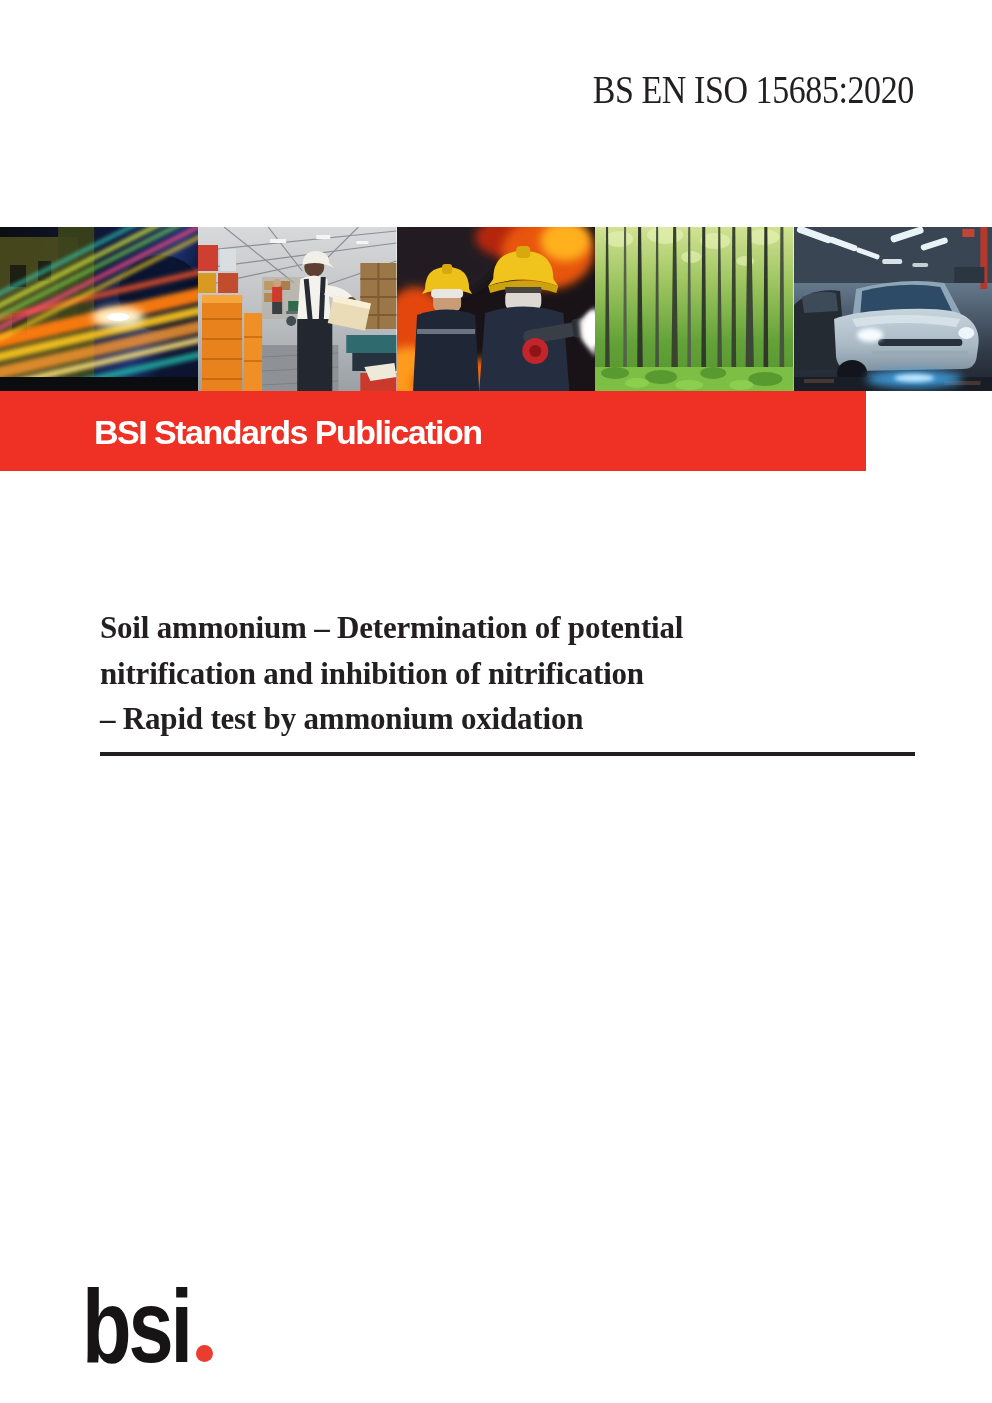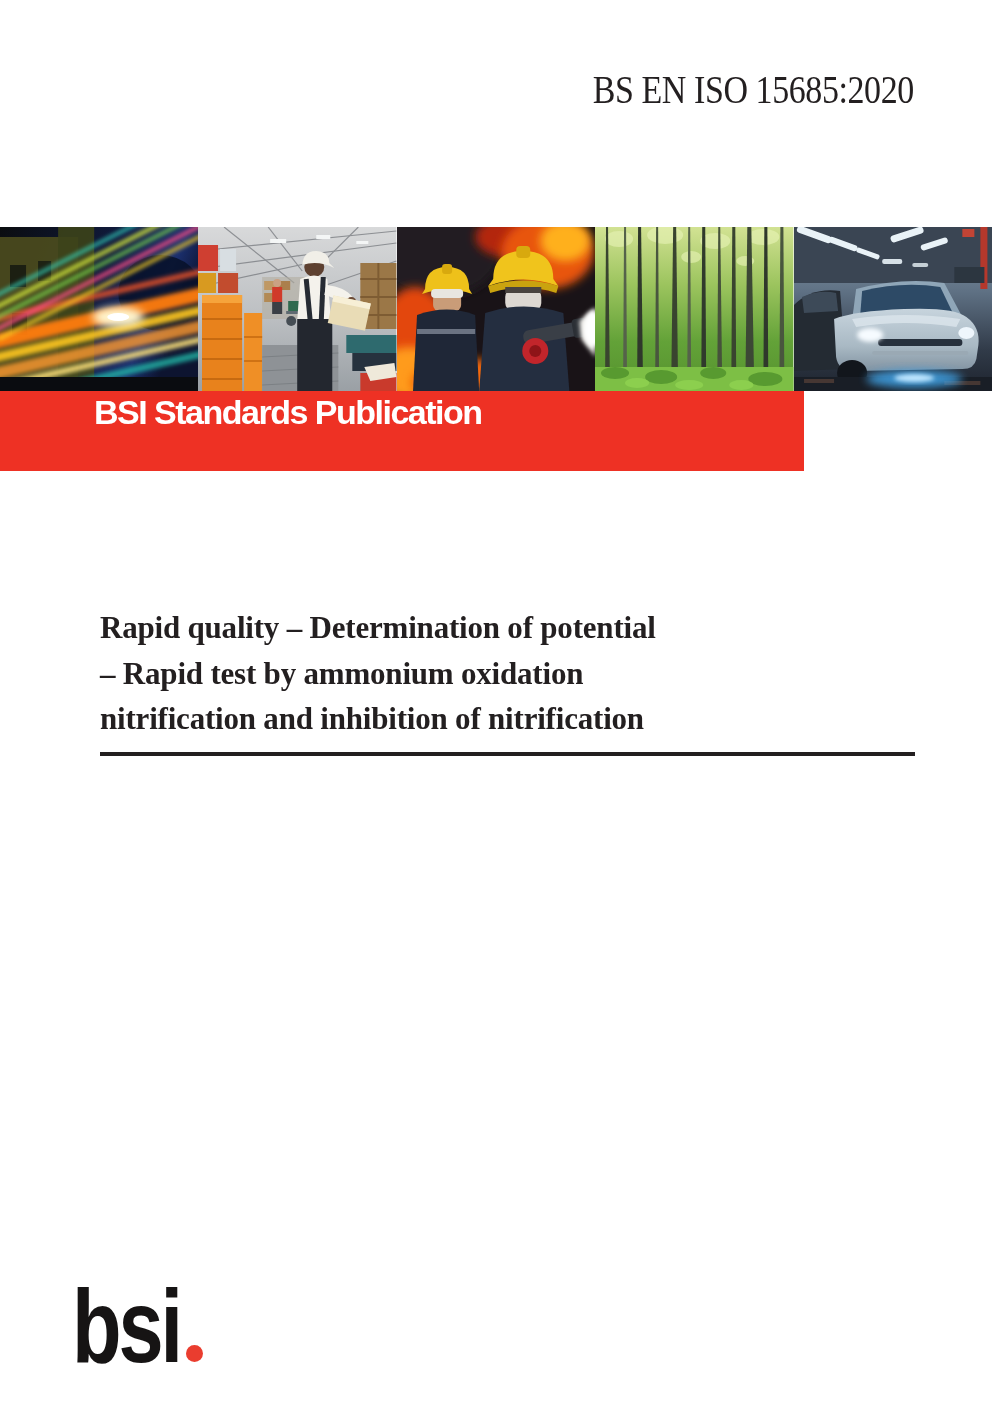--- a/index.html
+++ b/index.html
@@ -32,23 +32,24 @@
     width: 992px; height: 164px;
     display: flex;
   }
   .photo { flex: 1 1 0; height: 100%; overflow: hidden; }
   .photo svg { width: 100%; height: 100%; display: block; }
 
   
   .red-band {
     position: absolute;
     top: 367px; left: 0;
-    width: 804px; height: 80px;
+    width: 866px; height: 80px;
     background: #ee3124;
     display: flex;
+    align-items: center;
   }
   .red-band .band-label {
     font-family: "Liberation Sans", sans-serif;
     font-weight: 700;
     font-size: 34px;
     letter-spacing: -1.5px;
     color: #ffffff;
     margin-left: 94px;
     padding-top: 2px;
     white-space: nowrap;
@@ -69,21 +70,21 @@
   .title-rule {
     position: absolute;
     left: 100px; top: 728px;
     width: 815px; height: 4px;
     background: #231f20;
   }
 
   
   .logo {
     position: absolute;
-    left: 72px; top: 1250px;
+    left: 82px; top: 1250px;
     width: 150px; height: 95px;
   }
   .logo-text {
     display: block;
     font-family: "Liberation Sans", "DejaVu Sans", sans-serif;
     font-weight: 700;
     font-size: 104px;
     line-height: 1;
     letter-spacing: -4px;
     color: #161414;
@@ -379,23 +380,23 @@
         <ellipse cx="120" cy="151" rx="20" ry="4" fill="#bfe6ff" filter="url(#p5b2)"></ellipse>
       </svg>
     </div>
   </div>
 
   <div class="red-band">
     <span class="band-label">BSI Standards Publication</span>
   </div>
 
   <div class="title-block">
-    <div>Rapid quality – Determination of potential</div>
+    <div>Soil ammonium – Determination of potential</div>
+    <div>nitrification and inhibition of nitrification</div>
     <div>– Rapid test by ammonium oxidation</div>
-    <div>nitrification and inhibition of nitrification</div>
   </div>
 
   <div class="title-rule"></div>
 
   <div class="logo">
     <span class="logo-text">bsi</span>
     <span class="logo-dot"></span>
   </div>
 
 </div>

